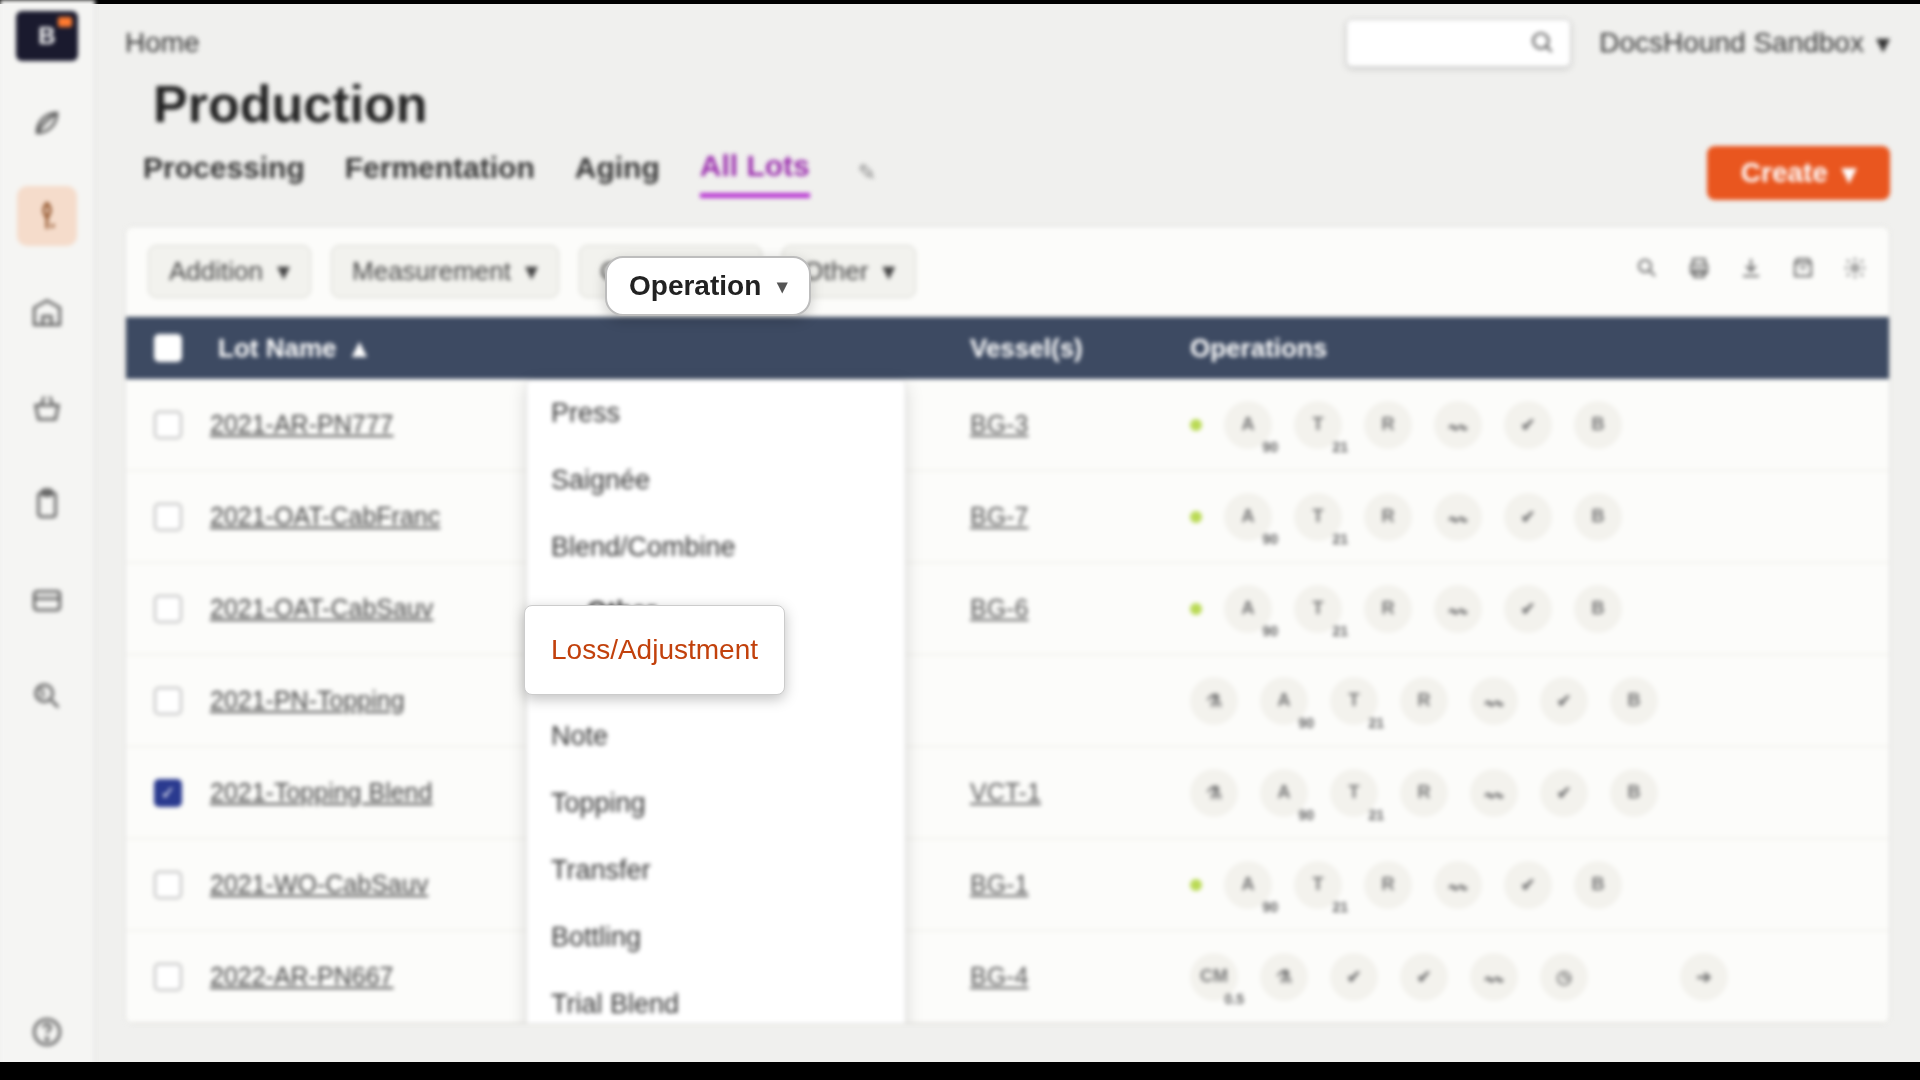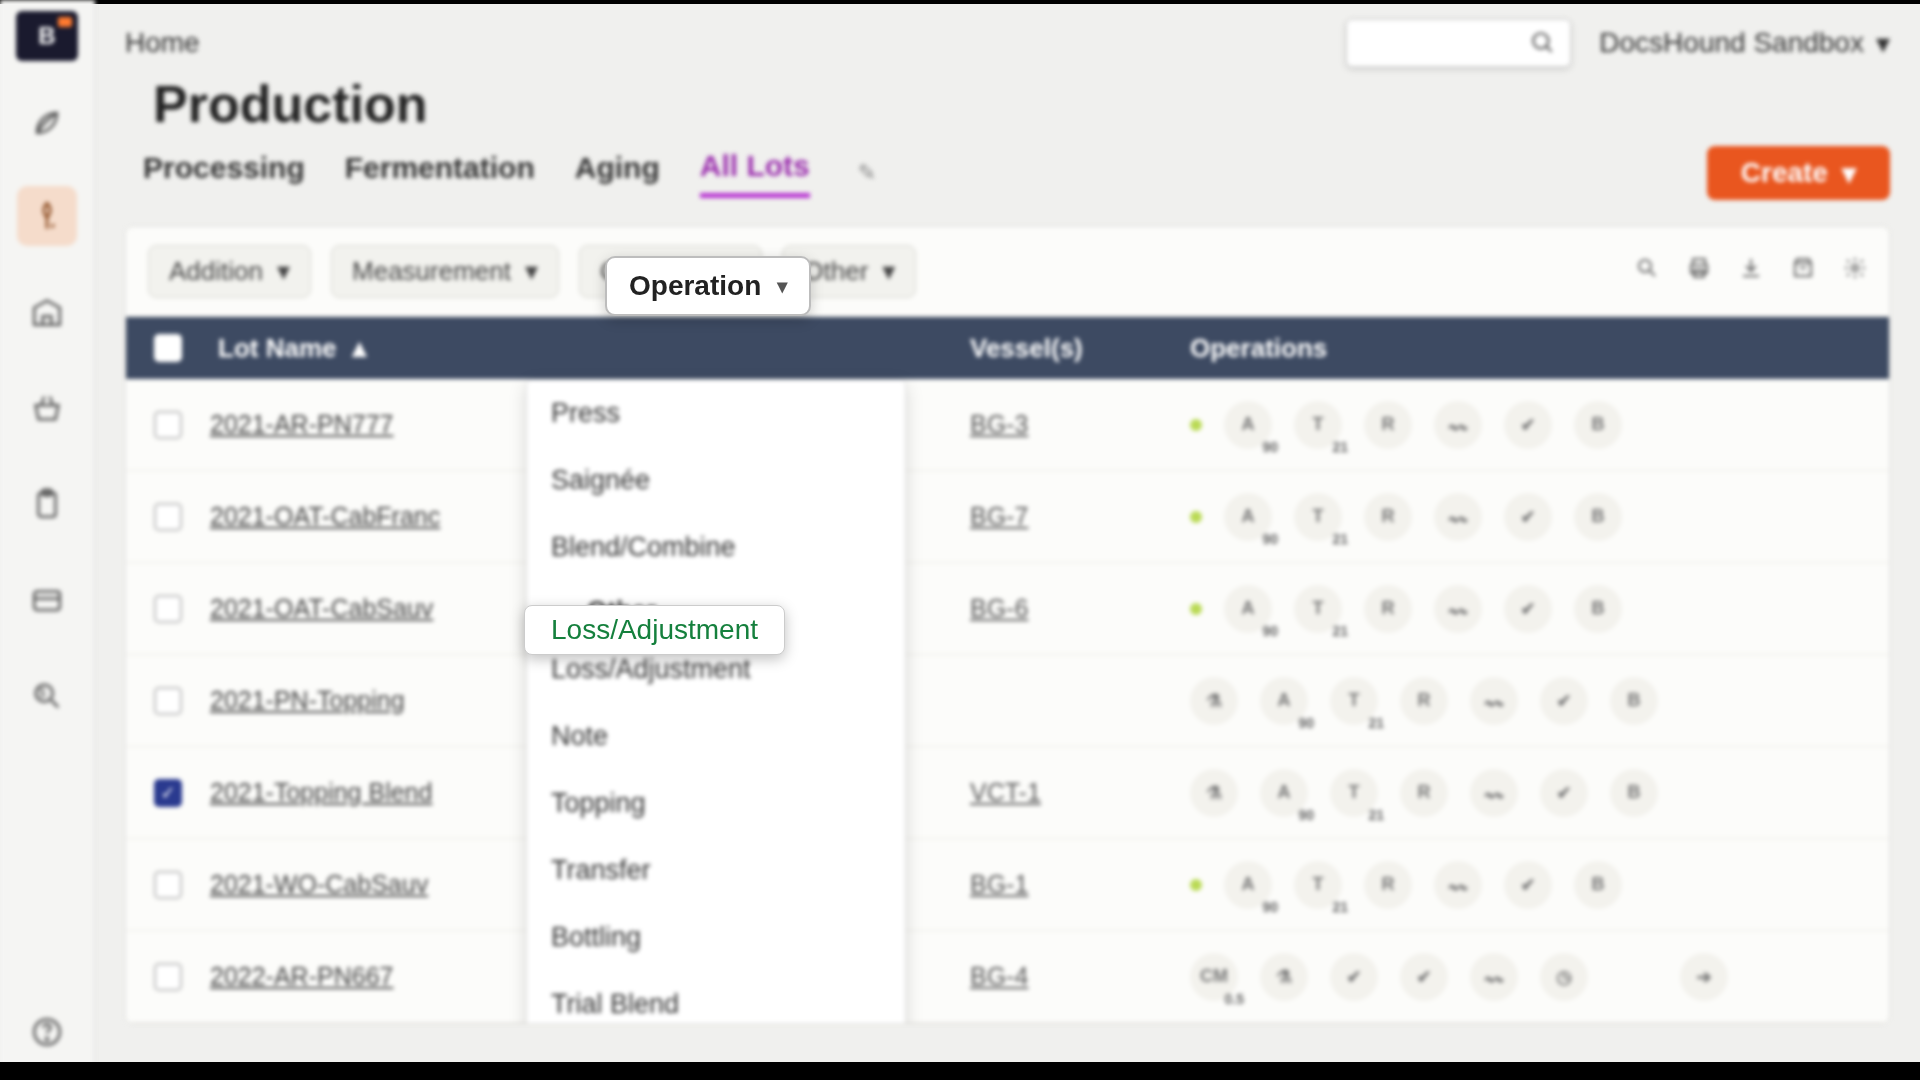--- a/index.html
+++ b/index.html
@@ -148,31 +148,31 @@
   .green-dot{width:12px;height:12px;background:#bada55;border-radius:50%;}
   .tbody{position:relative;}
 
   
   .highlight-overlay{
     position:absolute; top:0; left:0; width:100%; height:100%;
     pointer-events:none;
   }
   .hl-chip{
     position:absolute;
-    background:#fff; border:2px solid #bdbdbd; border-radius:10px;
+    background:#fff; border:2px solid #bdbdbd; border-radius:18px;
     padding:12px 22px; font-size:28px; color:#222; font-weight:600;
     display:flex; align-items:center; gap:16px;
     box-shadow:0 4px 14px rgba(0,0,0,0.2);
     pointer-events:auto; cursor:pointer;
   }
   .hl-chip .chev{font-size:20px; color:#555;}
   .hl-menuitem{
     position:absolute;
     background:#fff; border:1px solid #ccc; border-radius:8px;
-    padding:8px 26px; font-size:28px; color:#15803d; font-weight:500;
+    padding:28px 26px; font-size:28px; color:#c2410c; font-weight:500;
     box-shadow:0 4px 14px rgba(0,0,0,0.25);
     pointer-events:auto; cursor:pointer;
   }
   
   .dropdown{
     position:absolute; top:0; left:400px; width:380px;
     background:#fff; border:1px solid #ddd; border-radius:6px;
     box-shadow:0 6px 18px rgba(0,0,0,0.15);
     z-index:10;
   }

